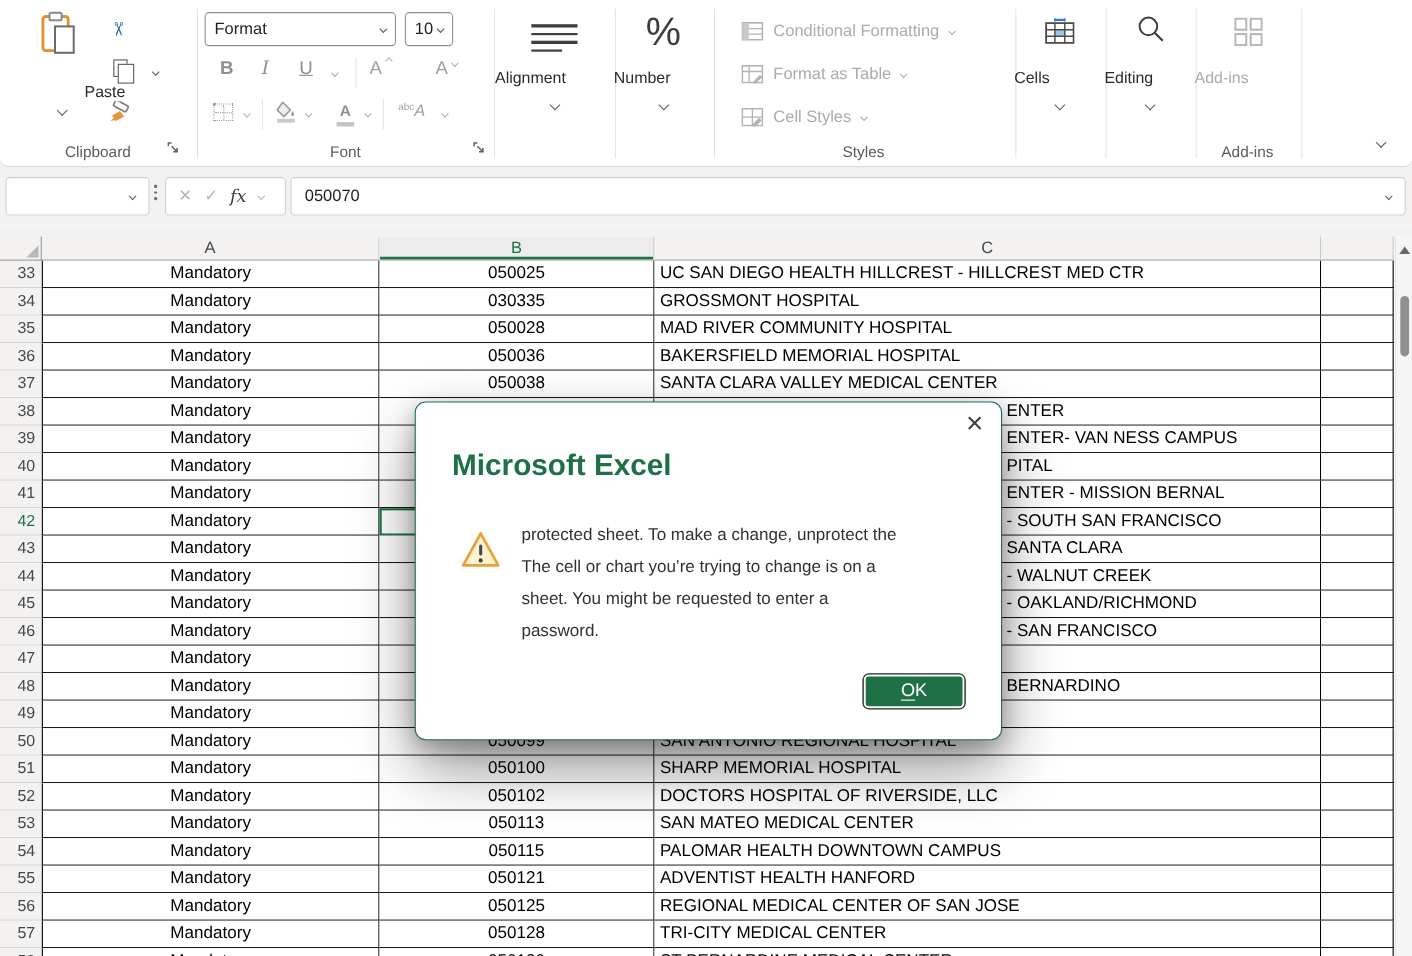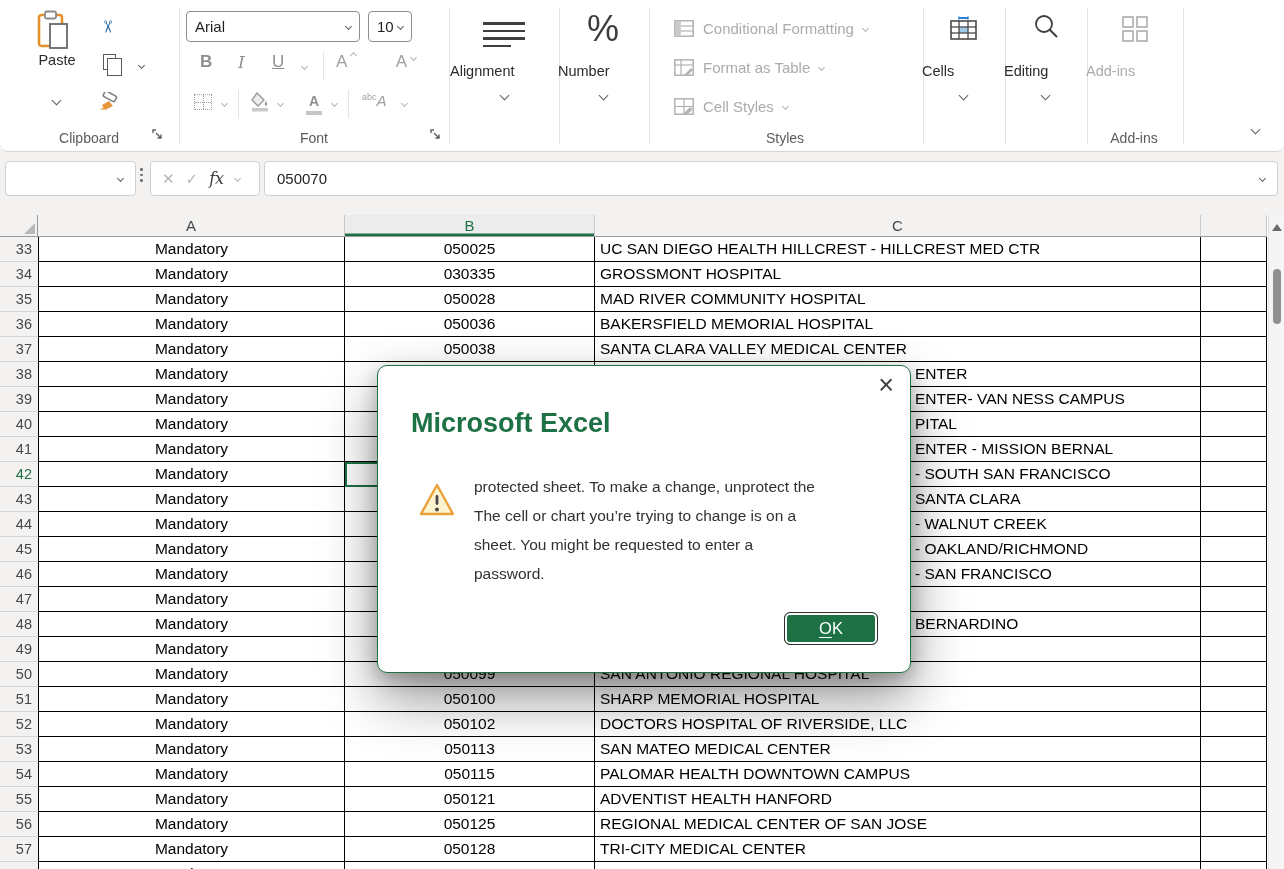--- a/index.html
+++ b/index.html
@@ -16,21 +16,21 @@
   .chv{display:inline-block;width:7px;height:7px;border-right:1.6px solid #5f5f5f;border-bottom:1.6px solid #5f5f5f;transform:rotate(45deg)}
   .chv.sm{width:5px;height:5px;border-width:1.3px}
   .chv.gray{border-color:#b3b3b3}
   .chv.up{transform:rotate(225deg)}
   .btn-lbl{font-size:14.5px;color:#2b2b2b}
   .mini-sep{position:absolute;width:1px;background:#e4e4e4}
 
   
   .g-clip{left:0;width:178px}
   .paste-ic{left:36px;top:10px}
-  .paste-lbl{left:0;top:52px;width:114px;text-align:center}
+  .paste-lbl{left:0;top:76px;width:114px;text-align:right}
   .paste-chv{left:53px;top:97px}
   .cut-ic{left:100px;top:18px;font-size:17px;color:#2f6fa8;transform:rotate(90deg);line-height:1}
   .copy-ic{left:103px;top:54px;width:13px;height:16px;border:1.6px solid #5a5a5a;background:#fff}
   .copy-ic::before{content:"";position:absolute;left:3px;top:3px;width:13px;height:16px;border:1.6px solid #5a5a5a;background:#fff}
   .copy-chv{left:139px;top:63px}
   .painter-ic{left:99px;top:92px}
   .launcher{width:12px;height:12px}
   .clip-launcher{left:152px;top:129px}
 
   
@@ -169,21 +169,21 @@
       <div class="grplbl">Clipboard</div>
       <svg class="launcher clip-launcher" width="12" height="12" viewBox="0 0 12 12">
         <path d="M1 4 V1 H4" fill="none" stroke="#5f5f5f" stroke-width="1.4"></path>
         <path d="M4 4 L9 9 M9 5.5 V9 H5.5" fill="none" stroke="#5f5f5f" stroke-width="1.4"></path>
       </svg>
     </div>
     <div class="vsep" style="left:179px"></div>
 
     <div class="grp g-font">
       <div class="combo fname">
-        <span>Arial</span>
+        <span>Format</span>
           <span class="chv sm"></span>
       </div>
       <div class="combo fsize">
         <span>10</span>
           <span class="chv sm"></span>
       </div>
       <span class="btnB">B</span>
       <span class="btnI">I</span>
       <span class="btnU">U</span>
       <span class="u-chv chv sm gray"></span>

